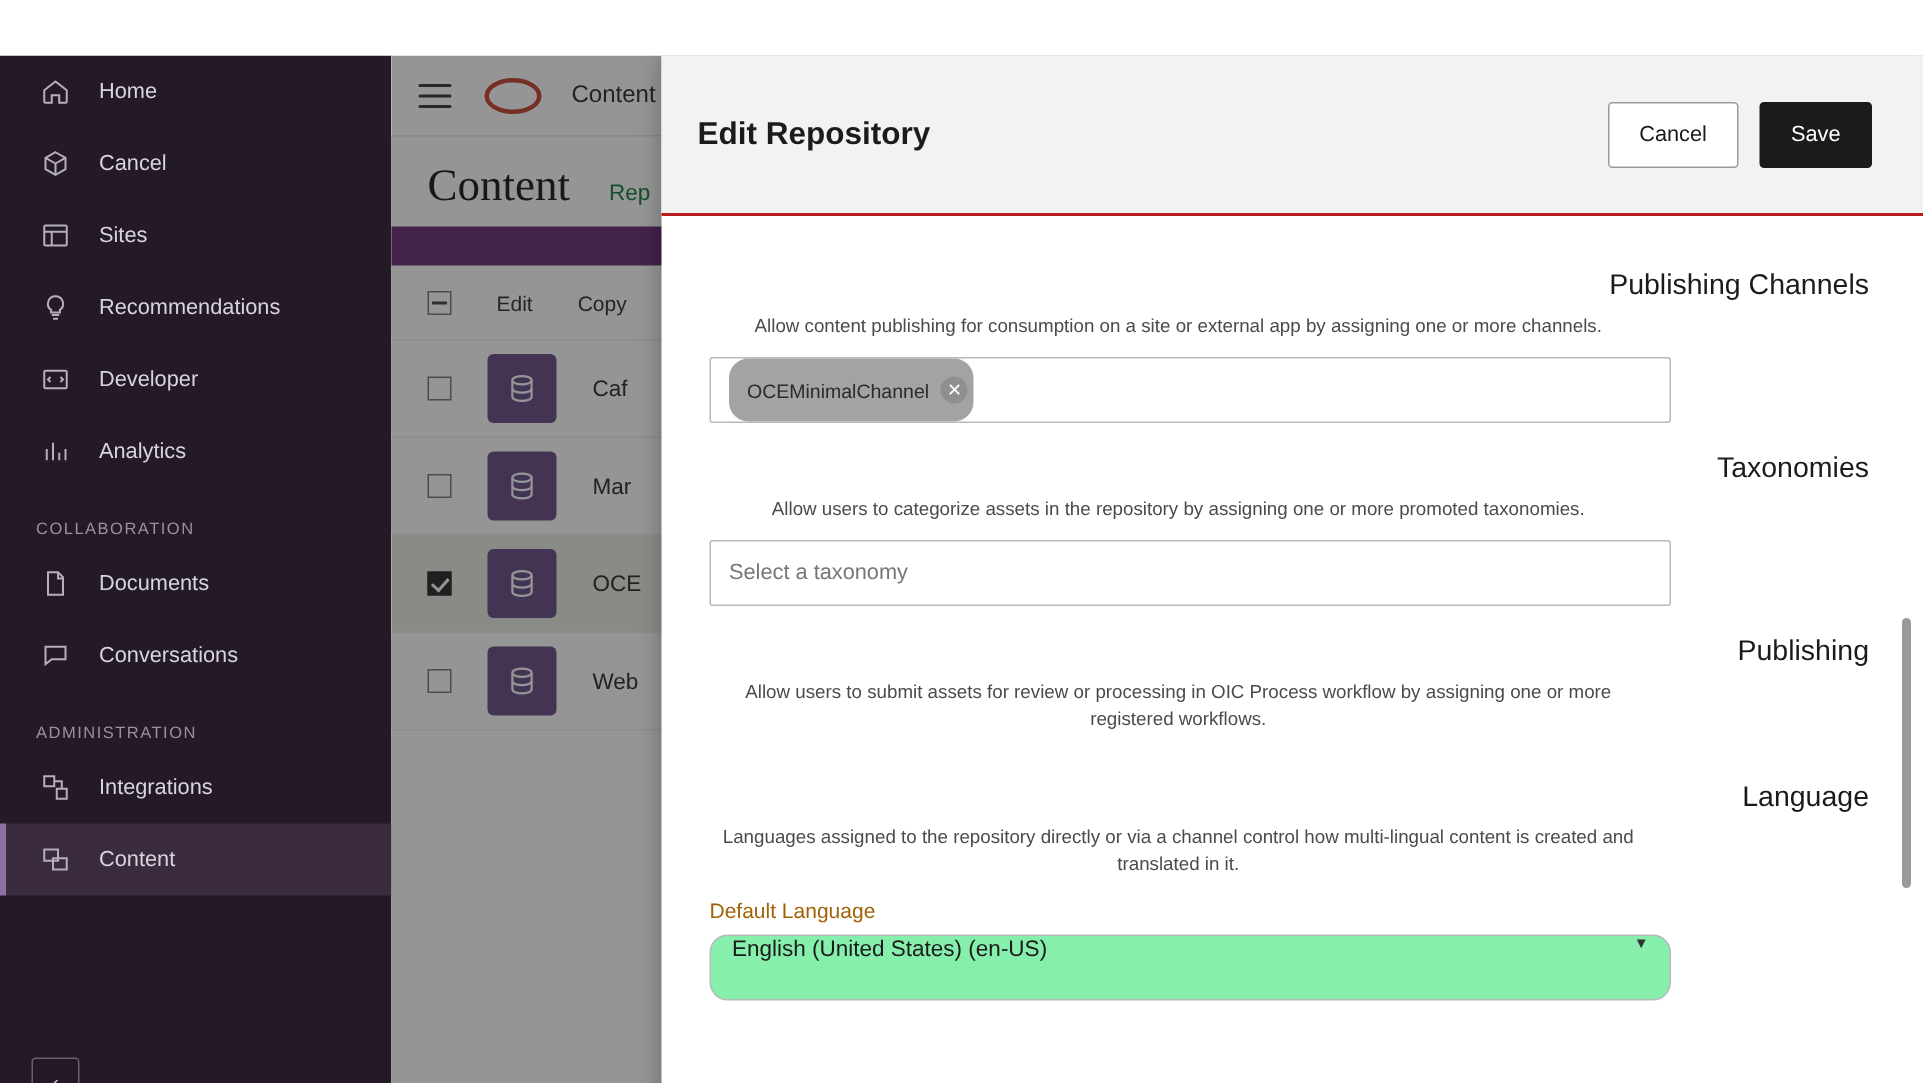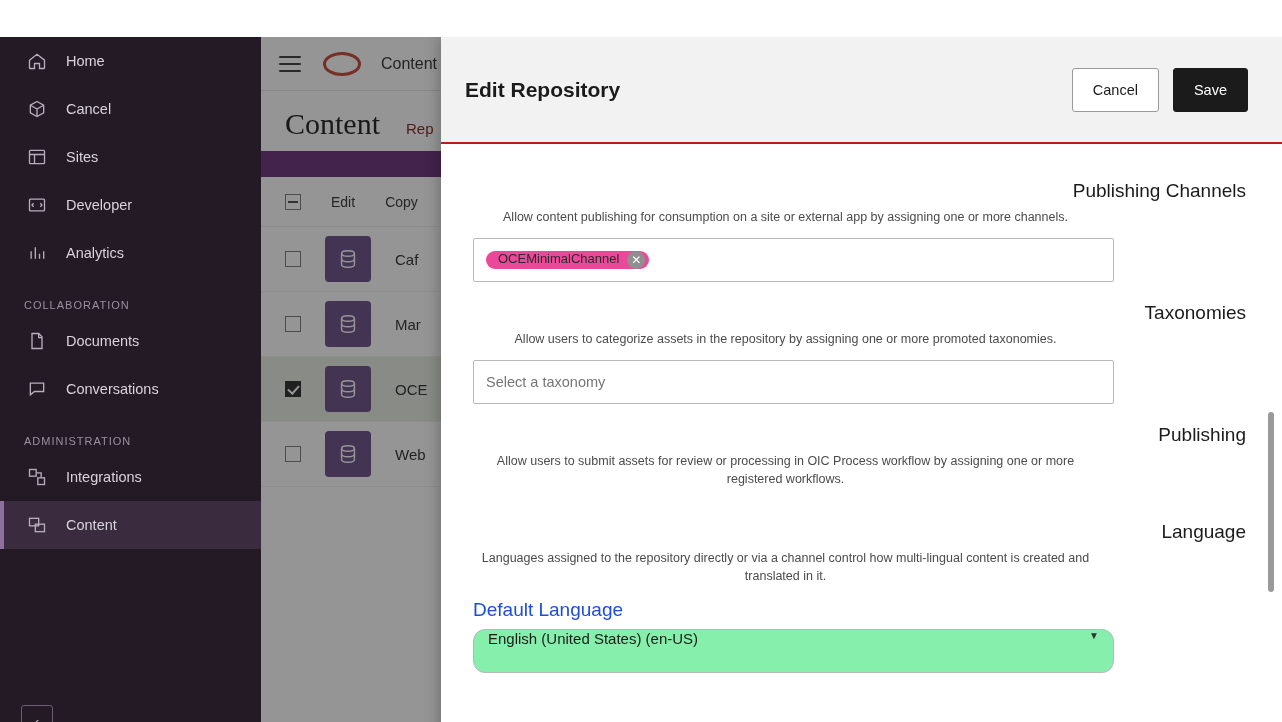--- a/index.html
+++ b/index.html
@@ -99,21 +99,21 @@
     display: flex;
     align-items: baseline;
     padding: 16px 24px 10px 24px;
     gap: 26px;
   }
   .page-title {
     font-family: "Liberation Serif", serif;
     font-size: 30px;
     color: #1d1d1d;
   }
-  .page-tab { font-size: 15px; color: #7f1d1d; }
+  .page-tab { font-size: 15px; color: #15803d; }
 
   .colorstrip {
     height: 26px;
     margin: 0 0 0 0;
     background: linear-gradient(90deg, #6b2f7a 0%, #6b2f7a 18%, #c5a23a 18%, #c5a23a 34%, #7a3a86 34%, #7a3a86 100%);
   }
 
   .table-head {
     display: flex;
     align-items: center;
@@ -253,43 +253,43 @@
     display: flex;
     align-items: center;
     padding: 0 12px;
     font-size: 14px;
     color: #1b1b1b;
   }
   .field.tall { height: 44px; }
   .placeholder { color: #767676; font-size: 14.5px; }
   .chip {
     display: inline-flex;
-    align-items: flex-start;
-    height: 18px;
-    background: #ec4899;
+    align-items: center;
+    height: 42px;
+    background: #a3a3a3;
     border-radius: 13px;
     padding: 0 4px 0 12px;
     font-size: 13px;
     color: #2b2b2b;
   }
   .chip-x {
     width: 18px; height: 18px;
     border-radius: 50%;
     background: #8f8f8f;
     color: #fff;
     margin-left: 8px;
     display: flex; align-items: center; justify-content: center;
     font-size: 12px;
     line-height: 1;
     cursor: pointer;
   }
   .gap { height: 20px; }
   .sub-label {
-    font-size: 19px;
-    color: #1d4ed8;
+    font-size: 14px;
+    color: #a16207;
     margin: 14px 0 8px 0;
   }
   .select {
     width: 641px; height: 44px;
     border: 1px solid #b9b9b9;
     border-radius: 12px;
     background: #86efac;
     display: flex;
     align-items: flex-start;
     justify-content: space-between;
@@ -337,20 +337,29 @@
     <div class="nav-item">
       <span class="ico">
         <svg width="20" height="20" viewBox="0 0 24 24" fill="none" stroke="currentColor" stroke-width="1.6">
             <rect x="3" y="4" width="18" height="16" rx="1"></rect>
             <path d="M3 9h18M9 9v11"></path>
           </svg>
       </span>
       <span>Sites</span>
     </div>
 
+    <div class="nav-item">
+      <span class="ico">
+        <svg width="20" height="20" viewBox="0 0 24 24" fill="none" stroke="currentColor" stroke-width="1.6">
+            <path d="M9 18h6M10 21h4"></path>
+            <path d="M12 3a6 6 0 0 0-3.5 10.9V16h7v-2.1A6 6 0 0 0 12 3z"></path>
+          </svg>
+      </span>
+      <span>Recommendations</span>
+    </div>
 
     <div class="nav-item">
       <span class="ico">
         <svg width="20" height="20" viewBox="0 0 24 24" fill="none" stroke="currentColor" stroke-width="1.6">
             <rect x="3" y="5" width="18" height="14" rx="1"></rect>
             <path d="M8 10l-2 2 2 2M16 10l2 2-2 2"></path>
           </svg>
       </span>
       <span>Developer</span>
     </div>

